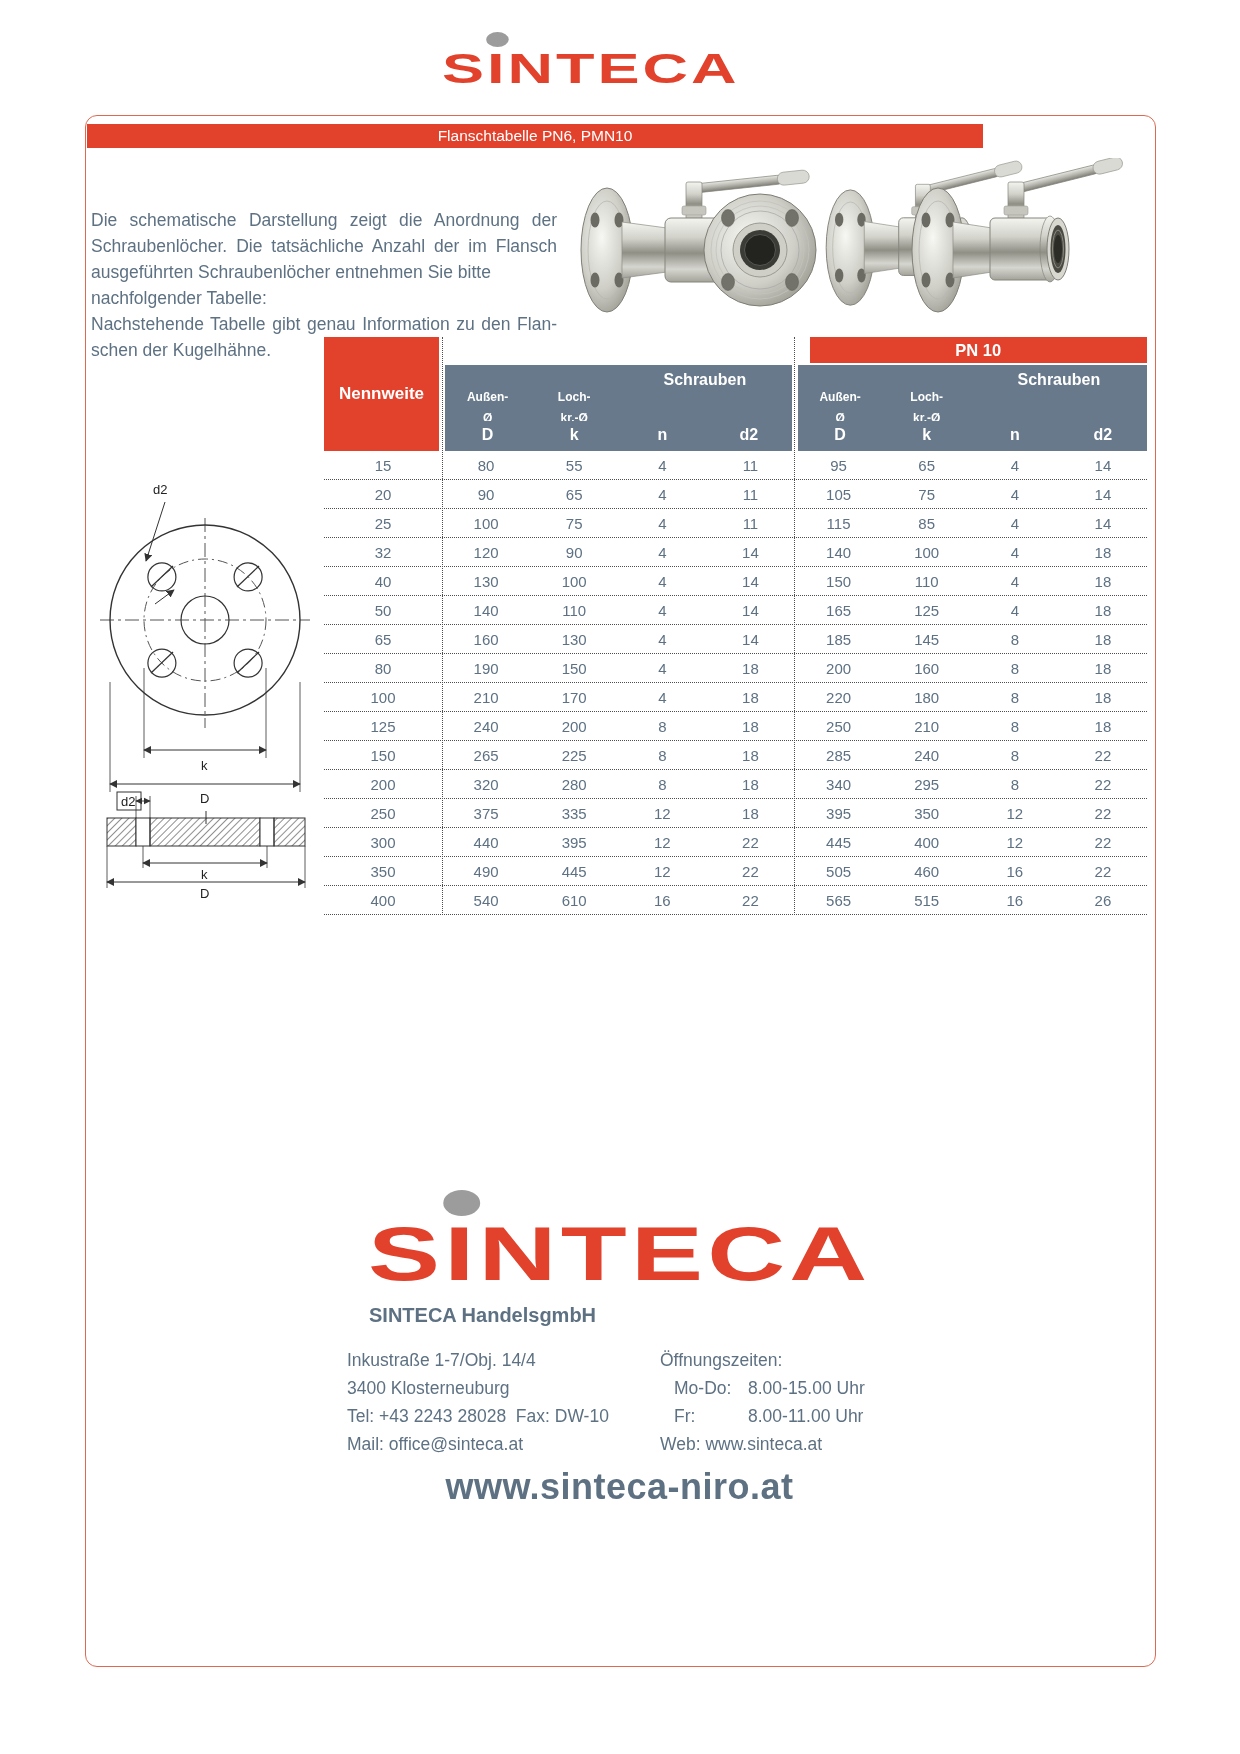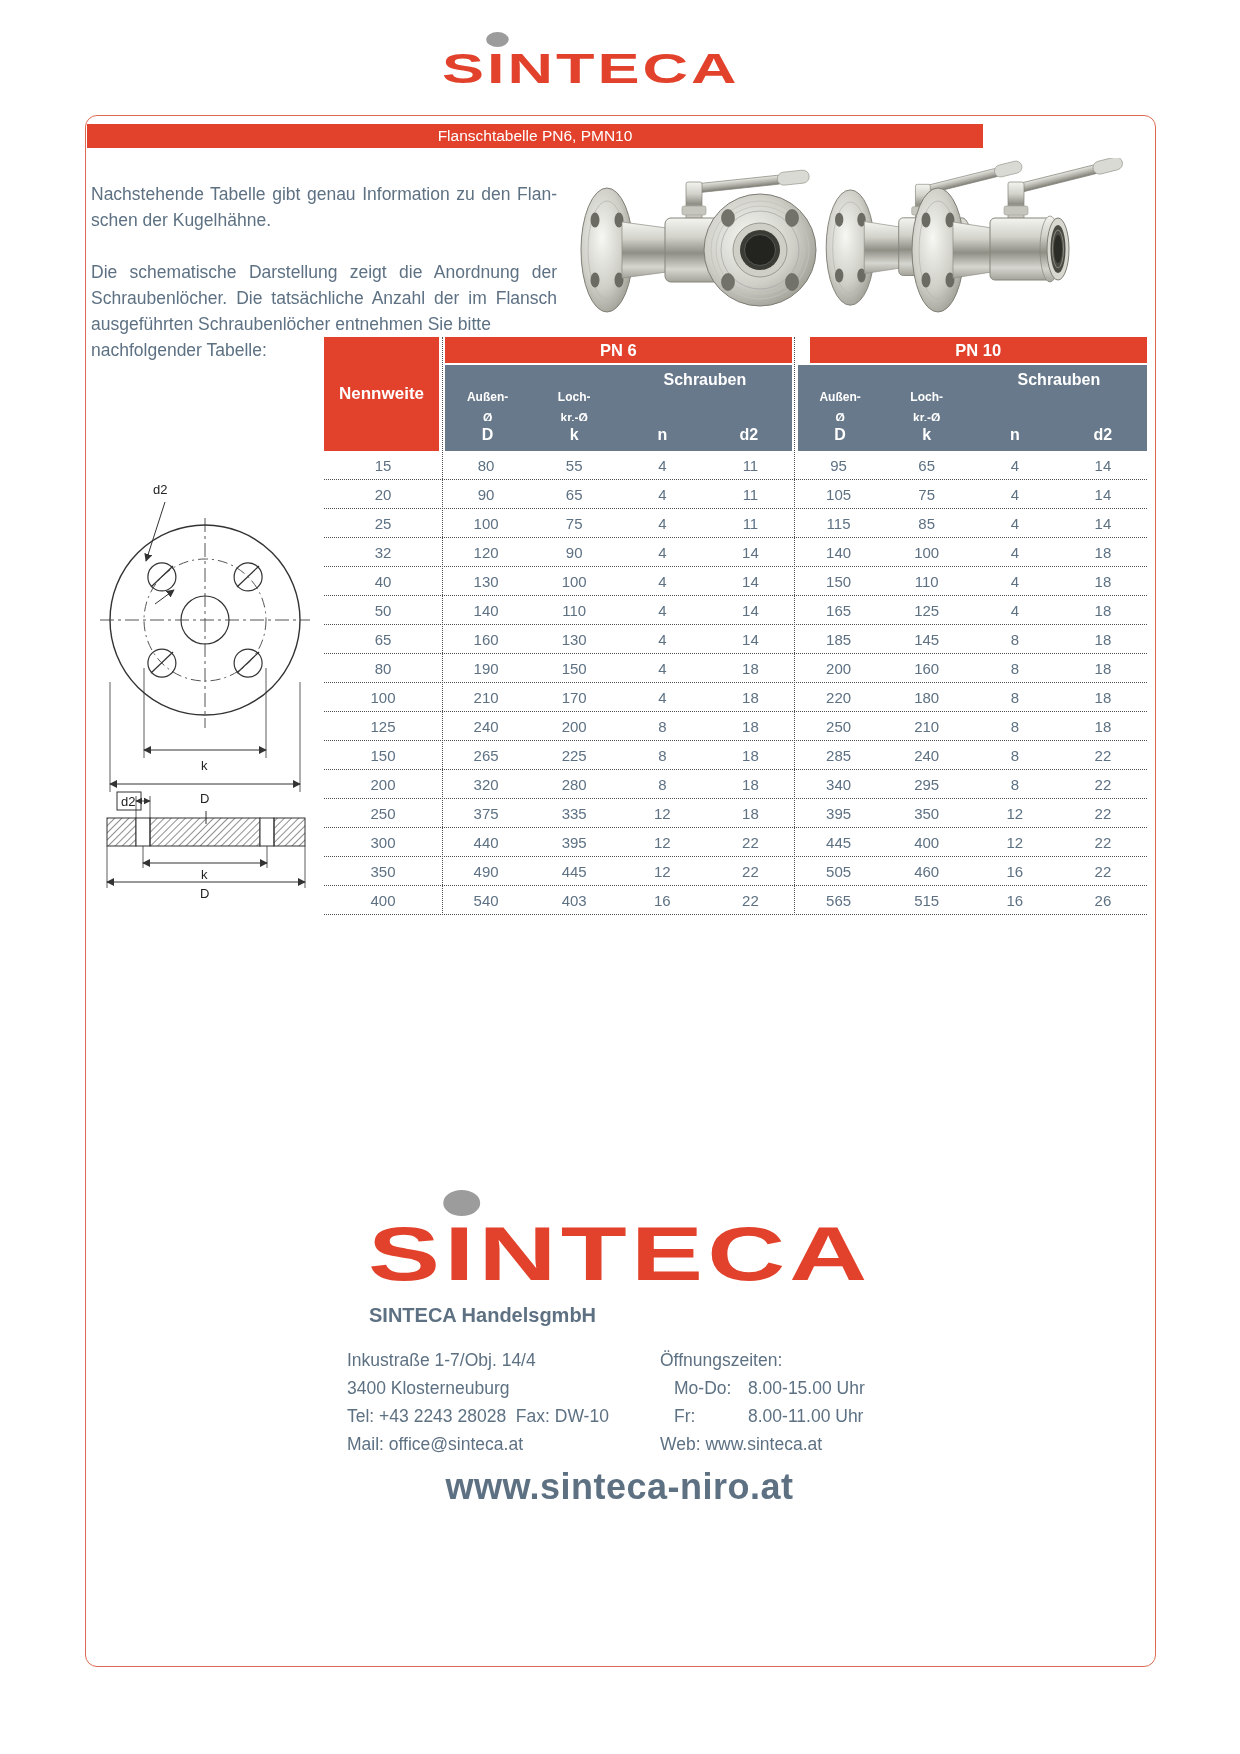--- a/index.html
+++ b/index.html
@@ -74,29 +74,29 @@
 <body>
 
 <div class="page">
 
   <div class="logo top-logo"><span>S</span><span class="iwrap"><span>I</span><i class="dot"></i></span><span>NTECA</span></div>
 
   <div class="frame"></div>
   <div class="titlebar">Flanschtabelle PN6, PMN10</div>
 
   <div class="intro">
-    <div class="para">
-      <div class="just">Nachstehende Tabelle gibt genau Information zu den Flan-</div>
-      <div>schen der Kugelhähne.</div>
-    </div>
     <div class="para p2">
       <div class="just">Die schematische Darstellung zeigt die Anordnung der</div>
       <div class="just">Schraubenlöcher. Die tatsächliche Anzahl der im Flansch</div>
       <div>ausgeführten Schraubenlöcher entnehmen Sie bitte</div>
       <div>nachfolgender Tabelle:</div>
+    </div>
+    <div class="para">
+      <div class="just">Nachstehende Tabelle gibt genau Information zu den Flan-</div>
+      <div>schen der Kugelhähne.</div>
     </div>
   </div>
 
   <svg class="valves" width="575" height="168" viewBox="0 0 575 168">
     <defs>
       <linearGradient id="met" x1="0" x2="0" y1="0" y2="1">
         <stop offset="0" stop-color="#f4f4f0"></stop>
           <stop offset=".3" stop-color="#d2d2cb"></stop>
         <stop offset=".55" stop-color="#8f8f86"></stop>
           <stop offset=".8" stop-color="#d6d6d0"></stop>
@@ -235,21 +235,20 @@
       <line x1="12" y1="426" x2="12" y2="468" stroke="#333" stroke-width=".8"></line>
       <line x1="210" y1="426" x2="210" y2="468" stroke="#333" stroke-width=".8"></line>
       <line x1="12" y1="462" x2="210" y2="462" stroke="#333" stroke-width="1" marker-start="url(#arr)" marker-end="url(#arr)"></line>
       <text x="105" y="478">D</text>
     </g>
   </svg>
 
   <div class="tbl">
     <div class="thead">
       <div class="th-red th-nenn">Nennweite</div>
-      <div class="th-red th-pn6">PN 6</div>
       <div class="th-red th-pn10">PN 10</div>
 
       <div class="th two a6">Außen-
 Ø</div>
       <div class="th two l6">Loch-
 kr.-Ø</div>
       <div class="th schr sc6">
         <div>Schrauben</div>
         <div class="split">
           <span>Anz.</span>
@@ -439,21 +438,21 @@
           <div class="tcell">12</div>
           <div class="tcell">22</div>
           <div class="tcell">505</div>
           <div class="tcell">460</div>
           <div class="tcell">16</div>
           <div class="tcell">22</div>
         </div>
         <div class="trow">
           <div class="tcell">400</div>
           <div class="tcell">540</div>
-          <div class="tcell">403</div>
+          <div class="tcell">610</div>
           <div class="tcell">16</div>
           <div class="tcell">22</div>
           <div class="tcell">565</div>
           <div class="tcell">515</div>
           <div class="tcell">16</div>
           <div class="tcell">26</div>
         </div>
       </div>
     <div class="vline" style="left:118px;"></div>
     <div class="vline" style="left:470px;"></div>

